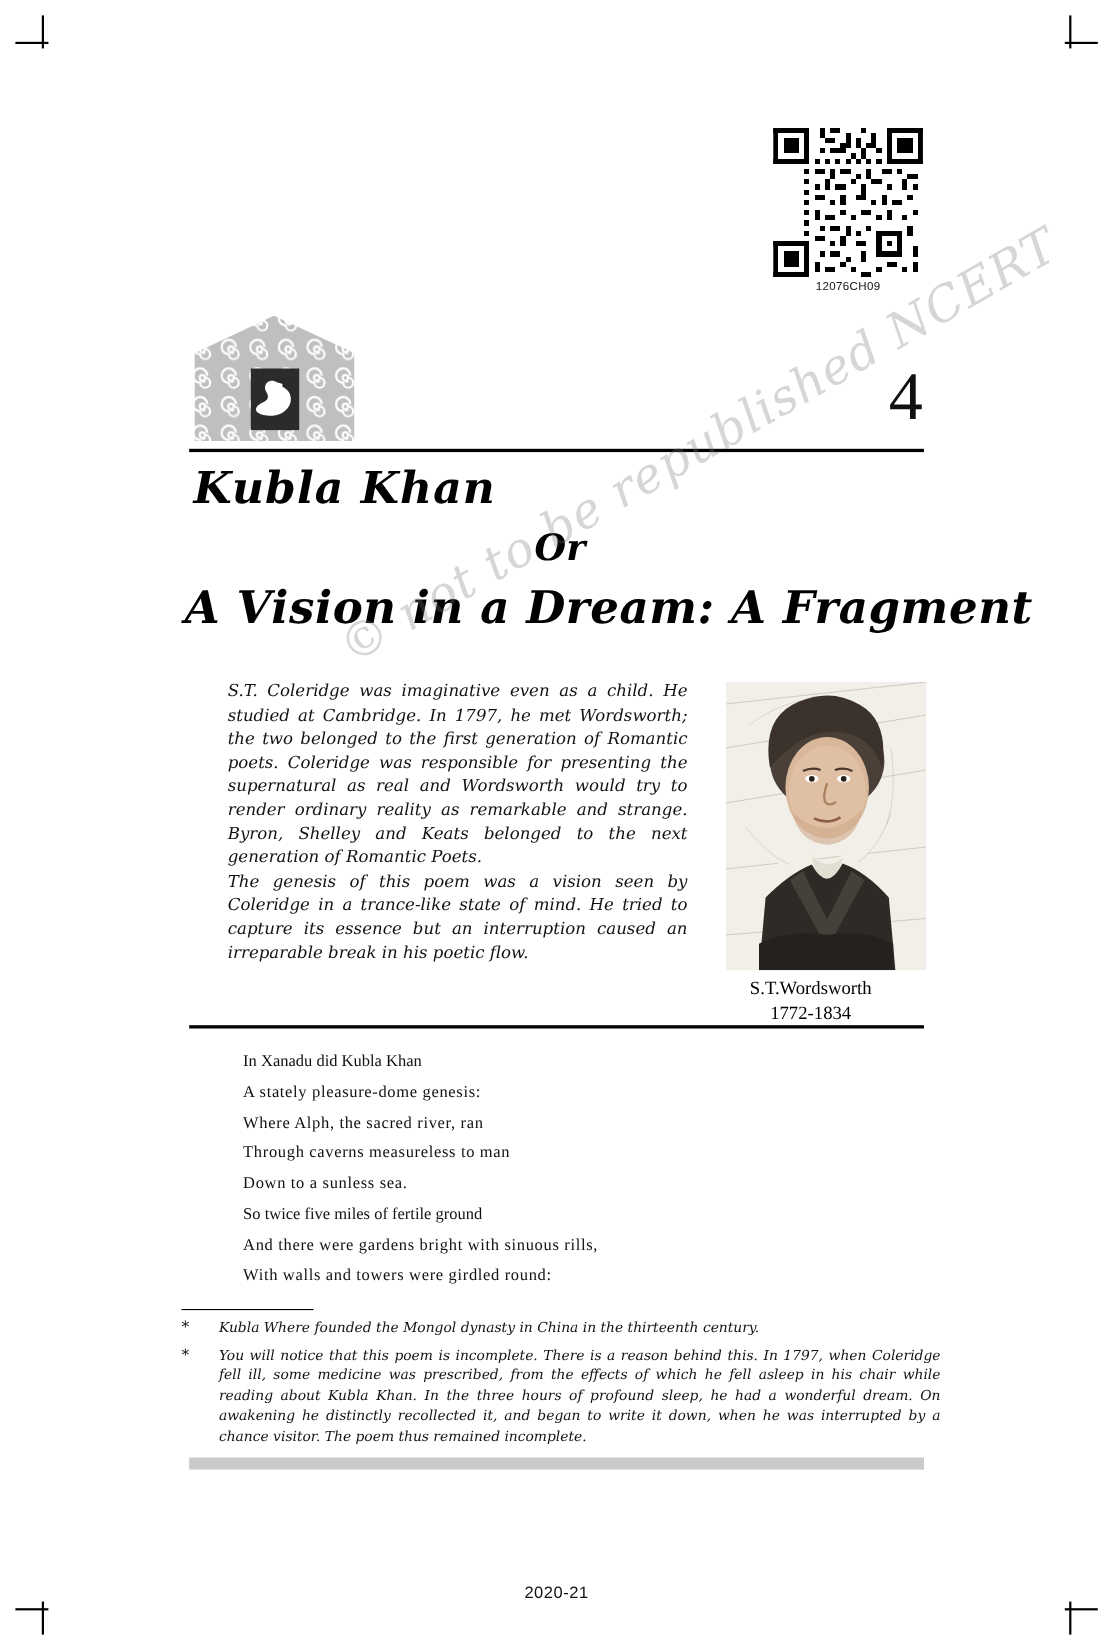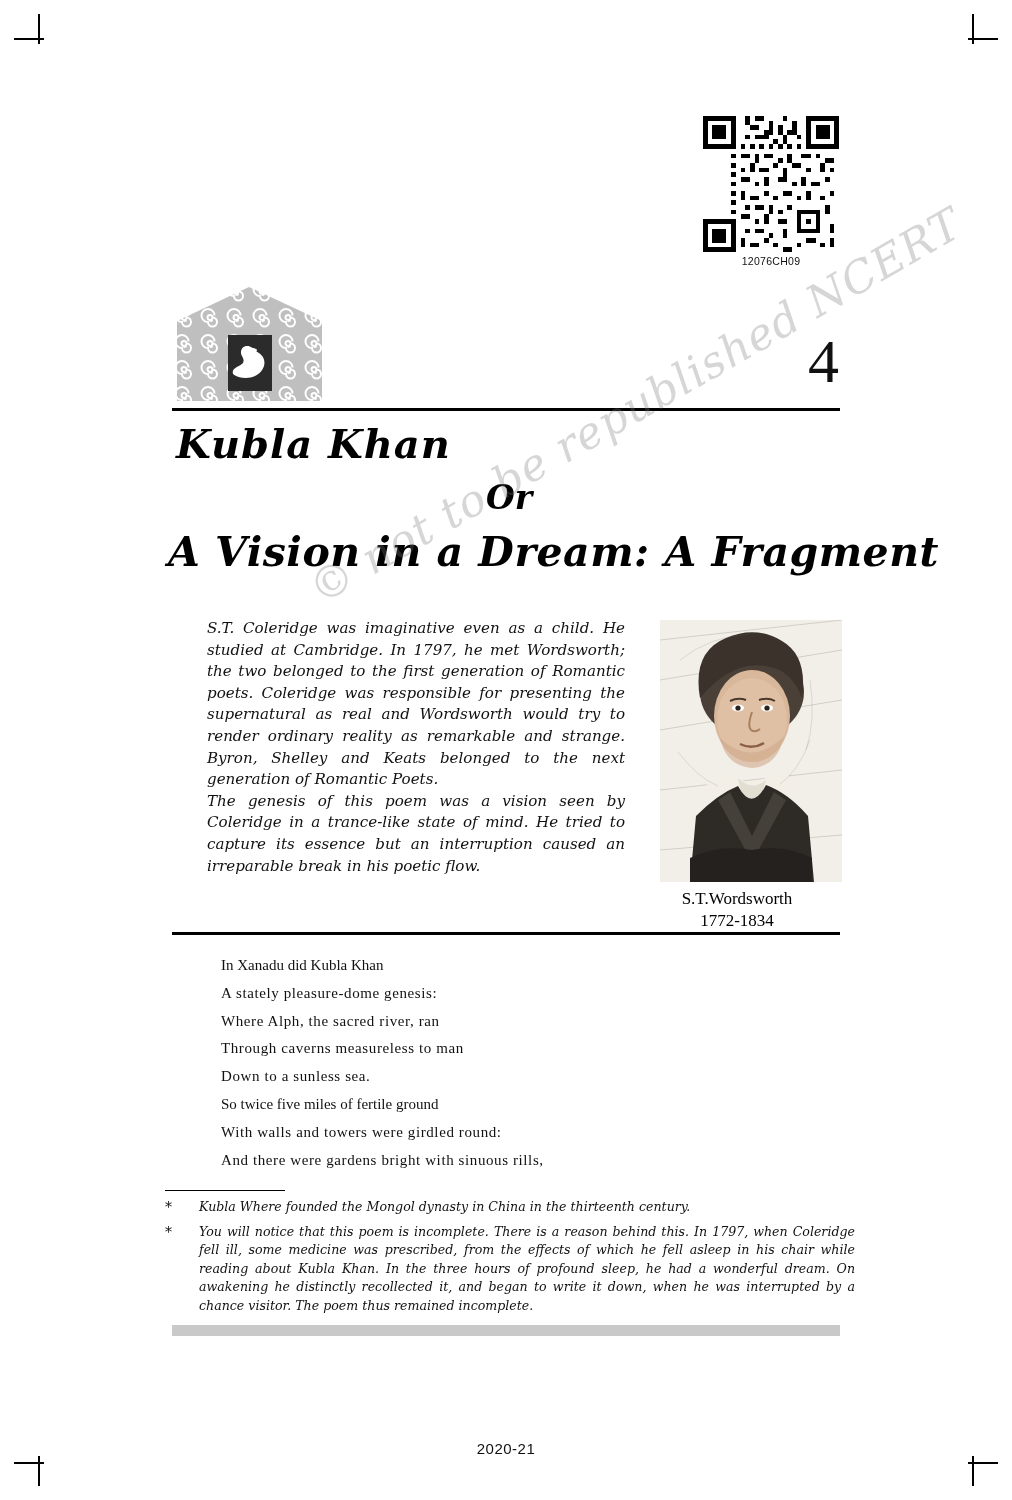--- a/index.html
+++ b/index.html
@@ -465,22 +465,22 @@
 
   <div class="rule-mid"></div>
 
   <div class="poem">
     <div>In Xanadu did Kubla Khan</div>
     <div class="justified">A stately  pleasure-dome  genesis:</div>
     <div class="justified">Where  Alph,  the  sacred  river,  ran</div>
     <div class="justified">Through  caverns  measureless  to  man</div>
     <div class="justified">Down  to  a  sunless  sea.</div>
     <div>So twice five miles of fertile ground</div>
+    <div class="justified">And  there  were  gardens  bright  with  sinuous  rills,</div>
     <div class="justified">With  walls  and  towers  were  girdled  round:</div>
-    <div class="justified">And  there  were  gardens  bright  with  sinuous  rills,</div>
   </div>
 
   <div class="foot-rule"></div>
   <div class="footnotes">
     <div class="fn">
       <span class="star">*</span>
       <span>Kubla Where founded the Mongol dynasty in China in the thirteenth century.</span>
     </div>
     <div class="fn">
       <span class="star">*</span>

